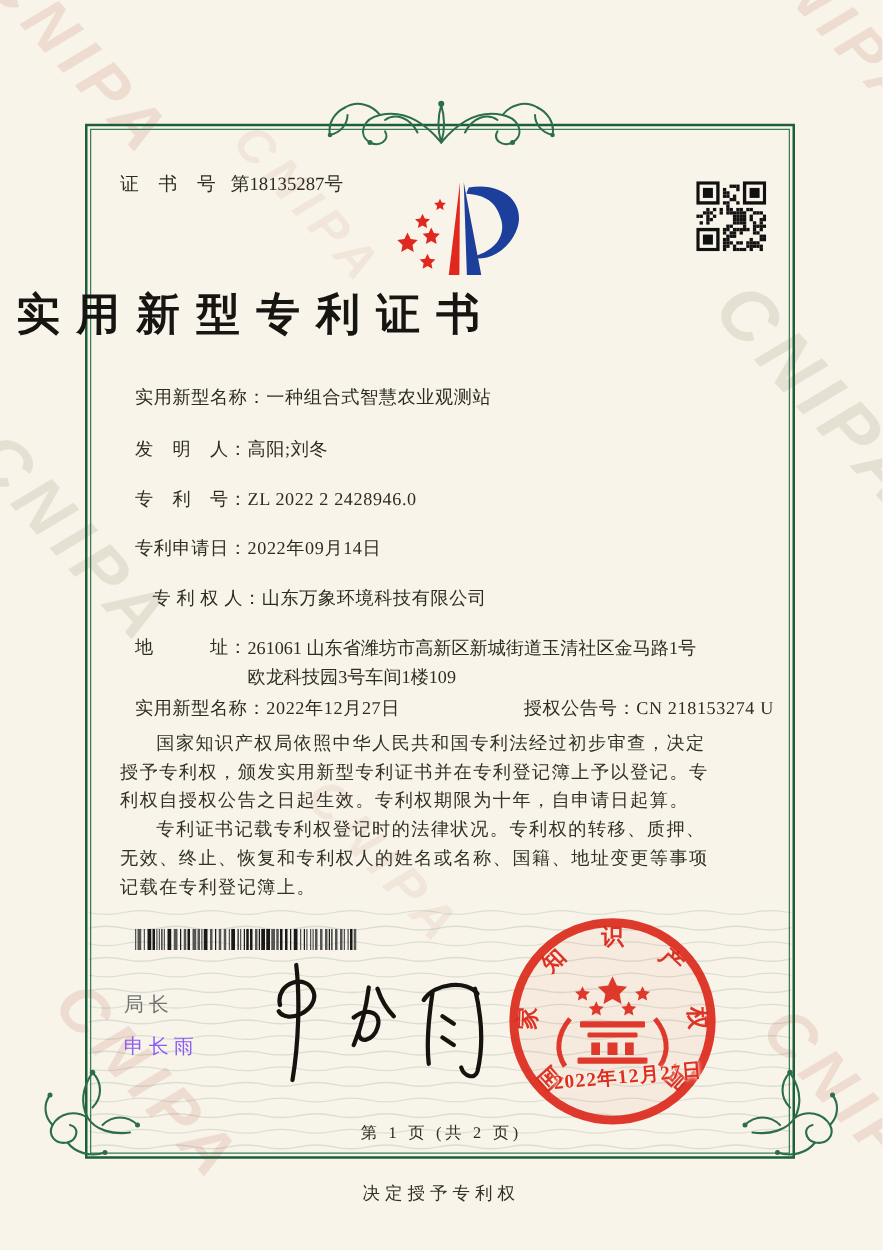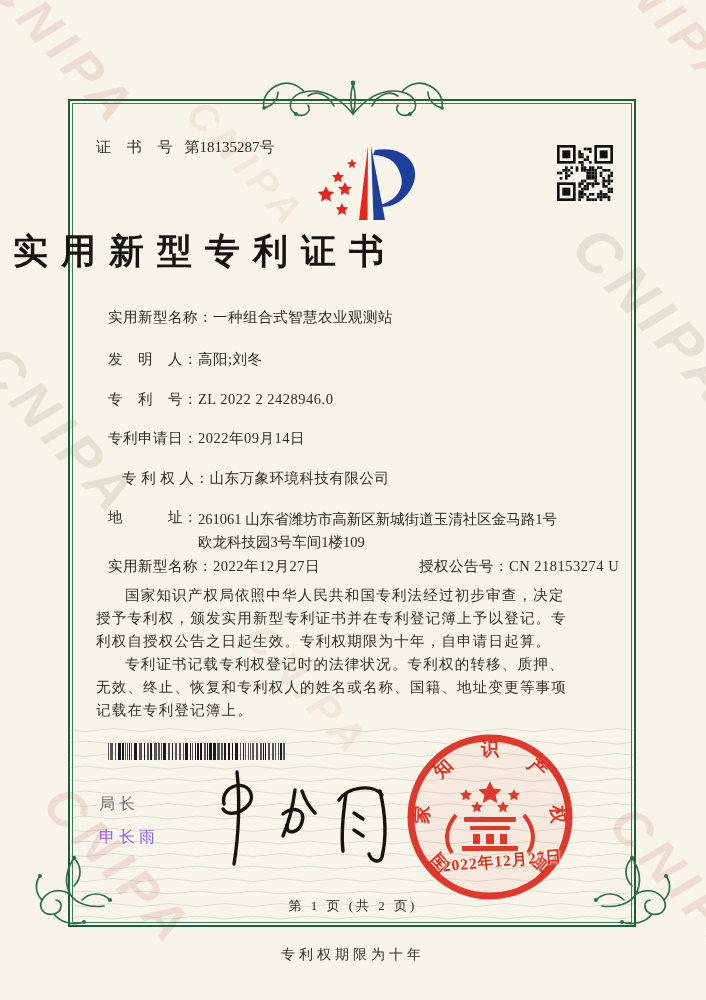--- a/index.html
+++ b/index.html
@@ -442,16 +442,16 @@
         <rect x="-4" y="9" width="8" height="10"></rect>
         <rect x="10" y="9" width="7" height="10"></rect>
         <rect x="-28" y="21" width="56" height="5" rx="1"></rect>
         <path d="M-34,-10 C-44,2 -46,16 -38,28 M34,-10 C44,2 46,16 38,28" fill="none" stroke="#dc2a1c" stroke-width="4"></path>
       </g>
     </svg>
     <div class="seal-date">2022年12月27日</div>
 
     <div class="pagination">第 1 页 (共 2 页)</div>
 
-    <div class="footer-note">专利权期限为十年</div>
+    <div class="footer-note">决定授予专利权</div>
 
   </div>
 </div>
 
 </body></html>

